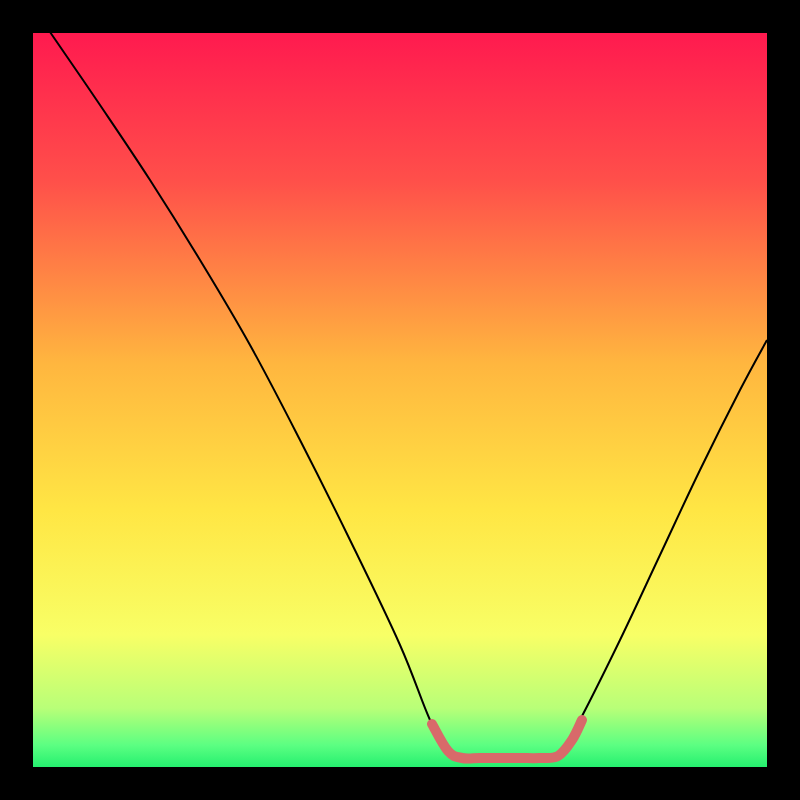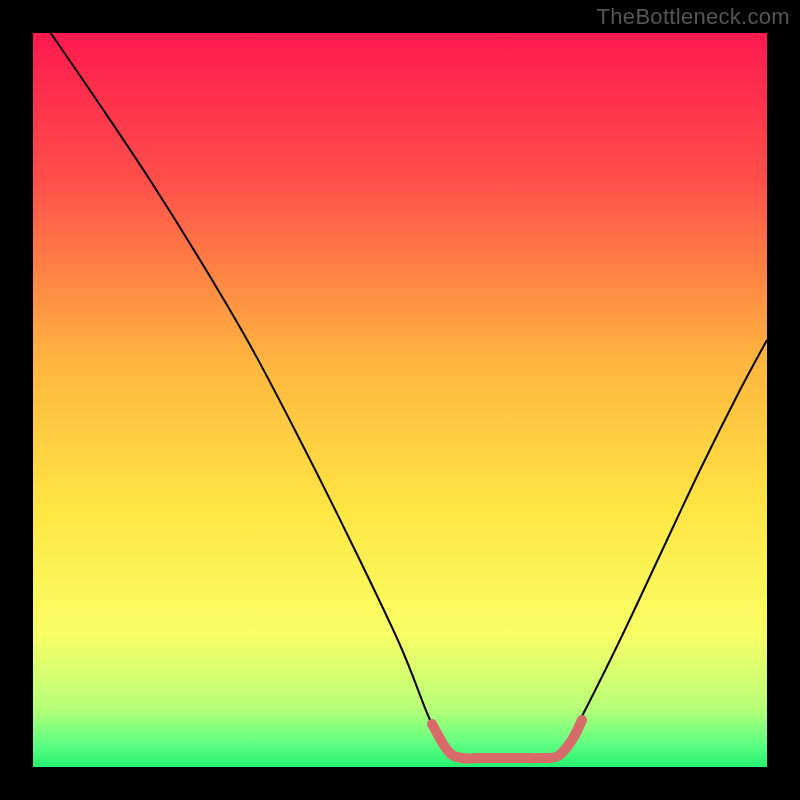--- a/index.html
+++ b/index.html
@@ -33,21 +33,20 @@
     top: 0;
     width: 800px;
     height: 800px;
     display: block;
   }
 </style>
 </head>
 <body>
 
 <div class="frame">
-  <div class="watermark">TheBottleneck.com</div>
   <svg class="plot" viewBox="0 0 800 800">
     <defs>
       <linearGradient id="bg-grad" x1="0" y1="0" x2="0" y2="1">
           <stop offset="0%" stop-color="#ff1a4f"></stop>
           <stop offset="20%" stop-color="#ff4f4a"></stop>
           <stop offset="45%" stop-color="#ffb63f"></stop>
           <stop offset="65%" stop-color="#ffe644"></stop>
           <stop offset="82%" stop-color="#f8ff66"></stop>
           <stop offset="92%" stop-color="#b8ff78"></stop>
           <stop offset="97%" stop-color="#5cff82"></stop>

